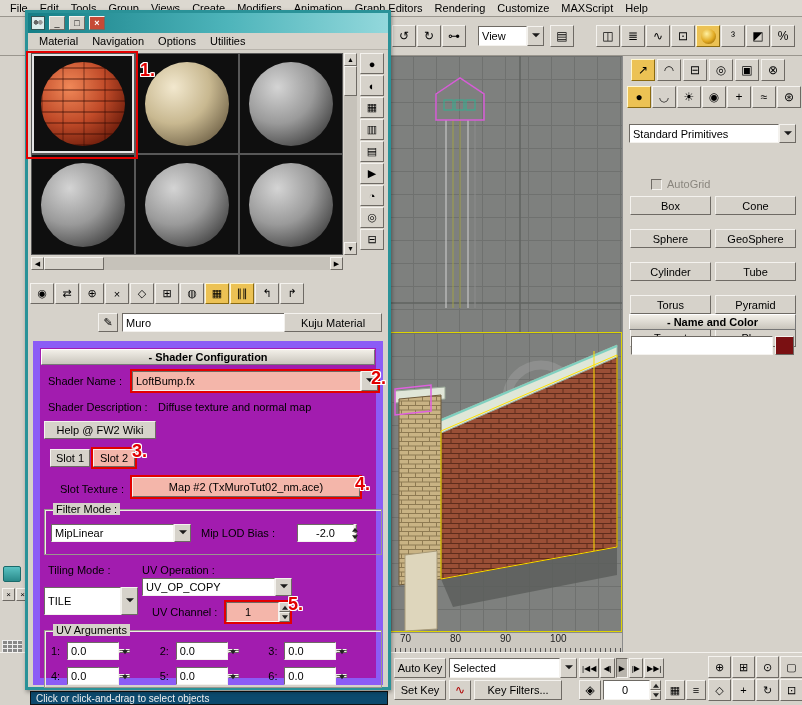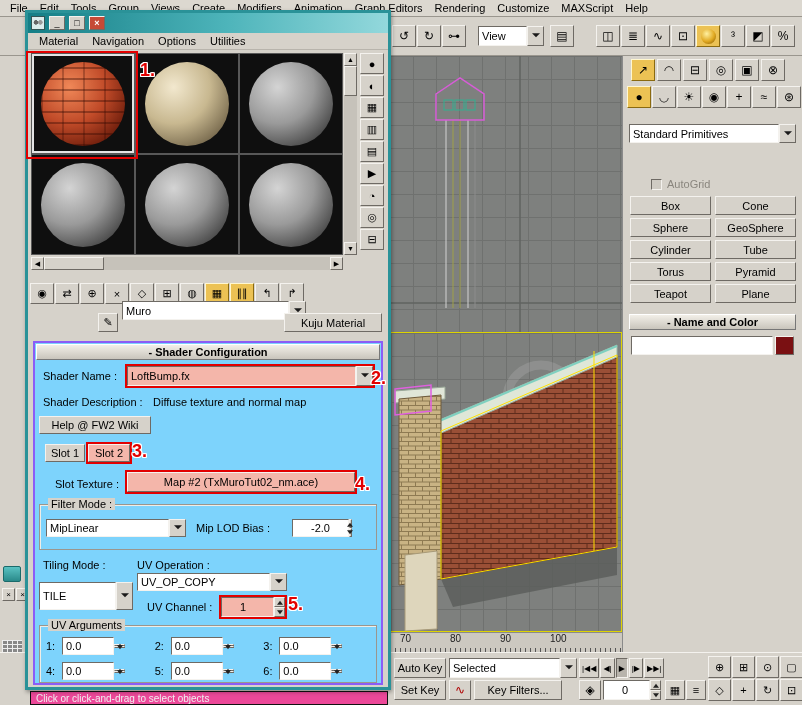--- a/index.html
+++ b/index.html
@@ -38,27 +38,27 @@
   .vp-top{position:absolute;left:390px;top:56px;width:232px;height:276px;overflow:hidden}
   .vp-bottom{position:absolute;left:390px;top:332px;width:232px;height:300px;overflow:hidden;border:1px solid #ded400}
   
   .timeline{position:absolute;left:390px;top:632px;width:232px;height:20px;background:#ccc8c0;border-top:1px solid #8a8a8a;overflow:hidden}
   .timeline .ticks{display:flex;padding-left:10px}
   .timeline .ticks span{width:50px;font-size:10px;color:#222}
   .tickmarks{position:absolute;left:0;bottom:0;width:100%;height:4px;background-image:repeating-linear-gradient(to right,#555 0 1px,transparent 1px 5px)}
   
   .cmd{position:absolute;left:622px;top:56px;width:180px;height:596px;background:#d6d2ca;border-left:1px solid #8a8a8a}
   .rhead{background:linear-gradient(#f2efe8,#c9c5bc);border:1px solid;border-color:#fff #777 #777 #fff;font-weight:bold;display:flex;align-items:center;justify-content:center;height:16px;font-size:11px}
-  .btngrid{position:absolute;display:grid;grid-template-columns:81px 81px;gap:3px 4px}
+  .btngrid{position:absolute;display:grid;grid-template-columns:81px 81px;gap:14px 4px}
   .btngrid .btn{height:19px}
   .chk{position:absolute;width:11px;height:11px;background:#cfcbc3}
   .dis{color:#8a867e}
   
   .bbar{position:absolute;left:0;top:652px;width:802px;height:53px;background:#d6d2ca;border-top:1px solid #f4f2ee}
-  .prompt{position:absolute;left:30px;top:38px;width:358px;height:14px;background:#ec4899;color:#f0f0f0;font-size:10px;display:flex;align-items:center;padding-left:5px;border:1px solid #111;white-space:nowrap;overflow:hidden}
+  .prompt{position:absolute;left:30px;top:38px;width:358px;height:14px;background:#0c4a6e;color:#f0f0f0;font-size:10px;display:flex;align-items:center;padding-left:5px;border:1px solid #111;white-space:nowrap;overflow:hidden}
   .pbtn{height:20px;padding:0 2px;font-size:8px;display:flex;align-items:center;justify-content:center;white-space:nowrap}
   .pbtn.on{background:#b8b4ac;border-color:#6e6a64 #f4f2ee #f4f2ee #6e6a64}
   .nbtn{width:23px;height:22px;display:flex;align-items:center;justify-content:center;font-size:11px}
   .navgrid{position:absolute;left:708px;top:3px;display:grid;grid-template-columns:repeat(4,23px);gap:1px}
   
   .me{position:absolute;left:25px;top:10px;width:366px;height:680px;border:3px solid #2a9298;background:#d6d2ca;z-index:40;box-shadow:1px 2px 4px rgba(0,0,0,.35)}
   .me-title{position:absolute;left:0;top:0;right:0;height:20px;background:linear-gradient(90deg,#157e86,#4db4ba 55%,#93d8dc);display:flex;align-items:center;padding:0 3px;gap:4px}
   .me-ttext{font-weight:bold;color:#032b30;flex:1;font-size:11px;white-space:nowrap}
   .me-ticon{width:14px;height:14px;background:#dcecec;border:1px solid #355;background-image:radial-gradient(circle at 32% 45%,#666 2px,transparent 2.5px),radial-gradient(circle at 70% 45%,#999 2px,transparent 2.5px)}
   .wbtn{width:16px;height:14px;font-size:9px;display:flex;align-items:center;justify-content:center;background:#d6d2ca;border:1px solid;border-color:#f4f2ee #6e6a64 #6e6a64 #f4f2ee}
@@ -72,21 +72,21 @@
   .s-brick{background:repeating-linear-gradient(0deg,rgba(50,8,0,.38) 0 2px,transparent 2px 11px),repeating-linear-gradient(90deg,rgba(50,8,0,.28) 0 2px,transparent 2px 21px),radial-gradient(circle at 34% 30%,#f08858,#c04a28 45%,#7a2410 75%,#3c0e04)}
   .s-beige{background:radial-gradient(circle at 34% 30%,#f2e8ce,#c8b890 45%,#786a4e 80%,#3a3226)}
   .s-gray{background:radial-gradient(circle at 34% 30%,#d4d4d4,#9a9a9a 45%,#4a4a4a 80%,#202020)}
   .vscroll{position:absolute;left:316px;top:40px;width:13px;height:202px;background:#c6c2ba}
   .hscroll{position:absolute;left:3px;top:244px;width:312px;height:13px;background:#c6c2ba}
   .sbtn{position:absolute;width:13px;height:13px;font-size:7px;display:flex;align-items:center;justify-content:center}
   .thumbv{position:absolute;left:0;top:13px;width:13px;height:30px;background:#d6d2ca;border:1px solid;border-color:#f4f2ee #6e6a64 #6e6a64 #f4f2ee}
   .thumbh{position:absolute;left:13px;top:0;width:60px;height:13px;background:#d6d2ca;border:1px solid;border-color:#f4f2ee #6e6a64 #6e6a64 #f4f2ee}
   .sidetools{position:absolute;left:332px;top:40px;display:flex;flex-direction:column;gap:1px}
   .metools{position:absolute;left:2px;top:270px;display:flex;gap:1px}
-  .rollout{position:absolute;left:5px;top:328px;width:350px;height:344px;border:2px solid #8b5cf6;background:#7dd3fc}
+  .rollout{position:absolute;left:5px;top:328px;width:350px;height:344px;border:7px solid #8b5cf6;background:#a21caf}
   .group{position:absolute;border:1px solid #9a968e;box-shadow:inset 1px 1px 0 #f0ede6}
   .glabel{position:absolute;top:-7px;left:8px;background:#d6d2ca;padding:0 3px;font-size:11px}
   .uvgrid{display:grid;grid-template-columns:repeat(3,1fr);row-gap:7px;padding:11px 4px 0 6px}
   .uvcell{display:flex;align-items:center;height:18px}
   .uvcell .lbl2{width:16px;font-size:11px}
   .uvcell .uvval{width:52px;height:18px;display:flex;align-items:center;padding:0 3px}
   
   .ann{position:absolute;z-index:90;color:#e20000;font-weight:bold;font-size:18px;text-shadow:1px 0 0 #fff,-1px 0 0 #fff,0 1px 0 #fff,0 -1px 0 #fff,1px 1px 0 #fff,-1px -1px 0 #fff,1px -1px 0 #fff,-1px 1px 0 #fff}
   .redbox{position:absolute;z-index:80;border:2px solid #e20000}
   .tealchip{position:absolute;left:3px;top:566px;width:18px;height:16px;background:linear-gradient(#5ac2c2,#2a8a8a);border:1px solid #1a6a6a;border-radius:2px}
@@ -343,21 +343,21 @@
         <span class="ico sm">◇</span>
         <span class="ico sm">⊞</span>
         <span class="ico sm">◍</span>
         <span class="ico sm on">▦</span>
         <span class="ico sm on">∥∥</span>
         <span class="ico sm">↰</span>
         <span class="ico sm">↱</span>
       </div>
 
     <span class="ico sm abs" style="left:70px;top:300px;width:20px;height:19px">✎</span>
-    <div class="dd" style="left:94px;top:288px;width:184px;height:19px">
+    <div class="dd" style="left:94px;top:300px;width:184px;height:19px">
       <div class="val">Muro</div>
       <div class="da"></div>
     </div>
     <div class="btn abs" style="left:256px;top:300px;width:98px;height:19px">Kuju Material</div>
 
     <div class="rollout">
       <div class="rhead abs" style="left:1px;top:1px;right:1px">- Shader Configuration</div>
 
       <span class="lbl" style="left:8px;top:27px">Shader Name :</span>
       <div class="dd red" style="left:92px;top:23px;width:246px;height:20px">

